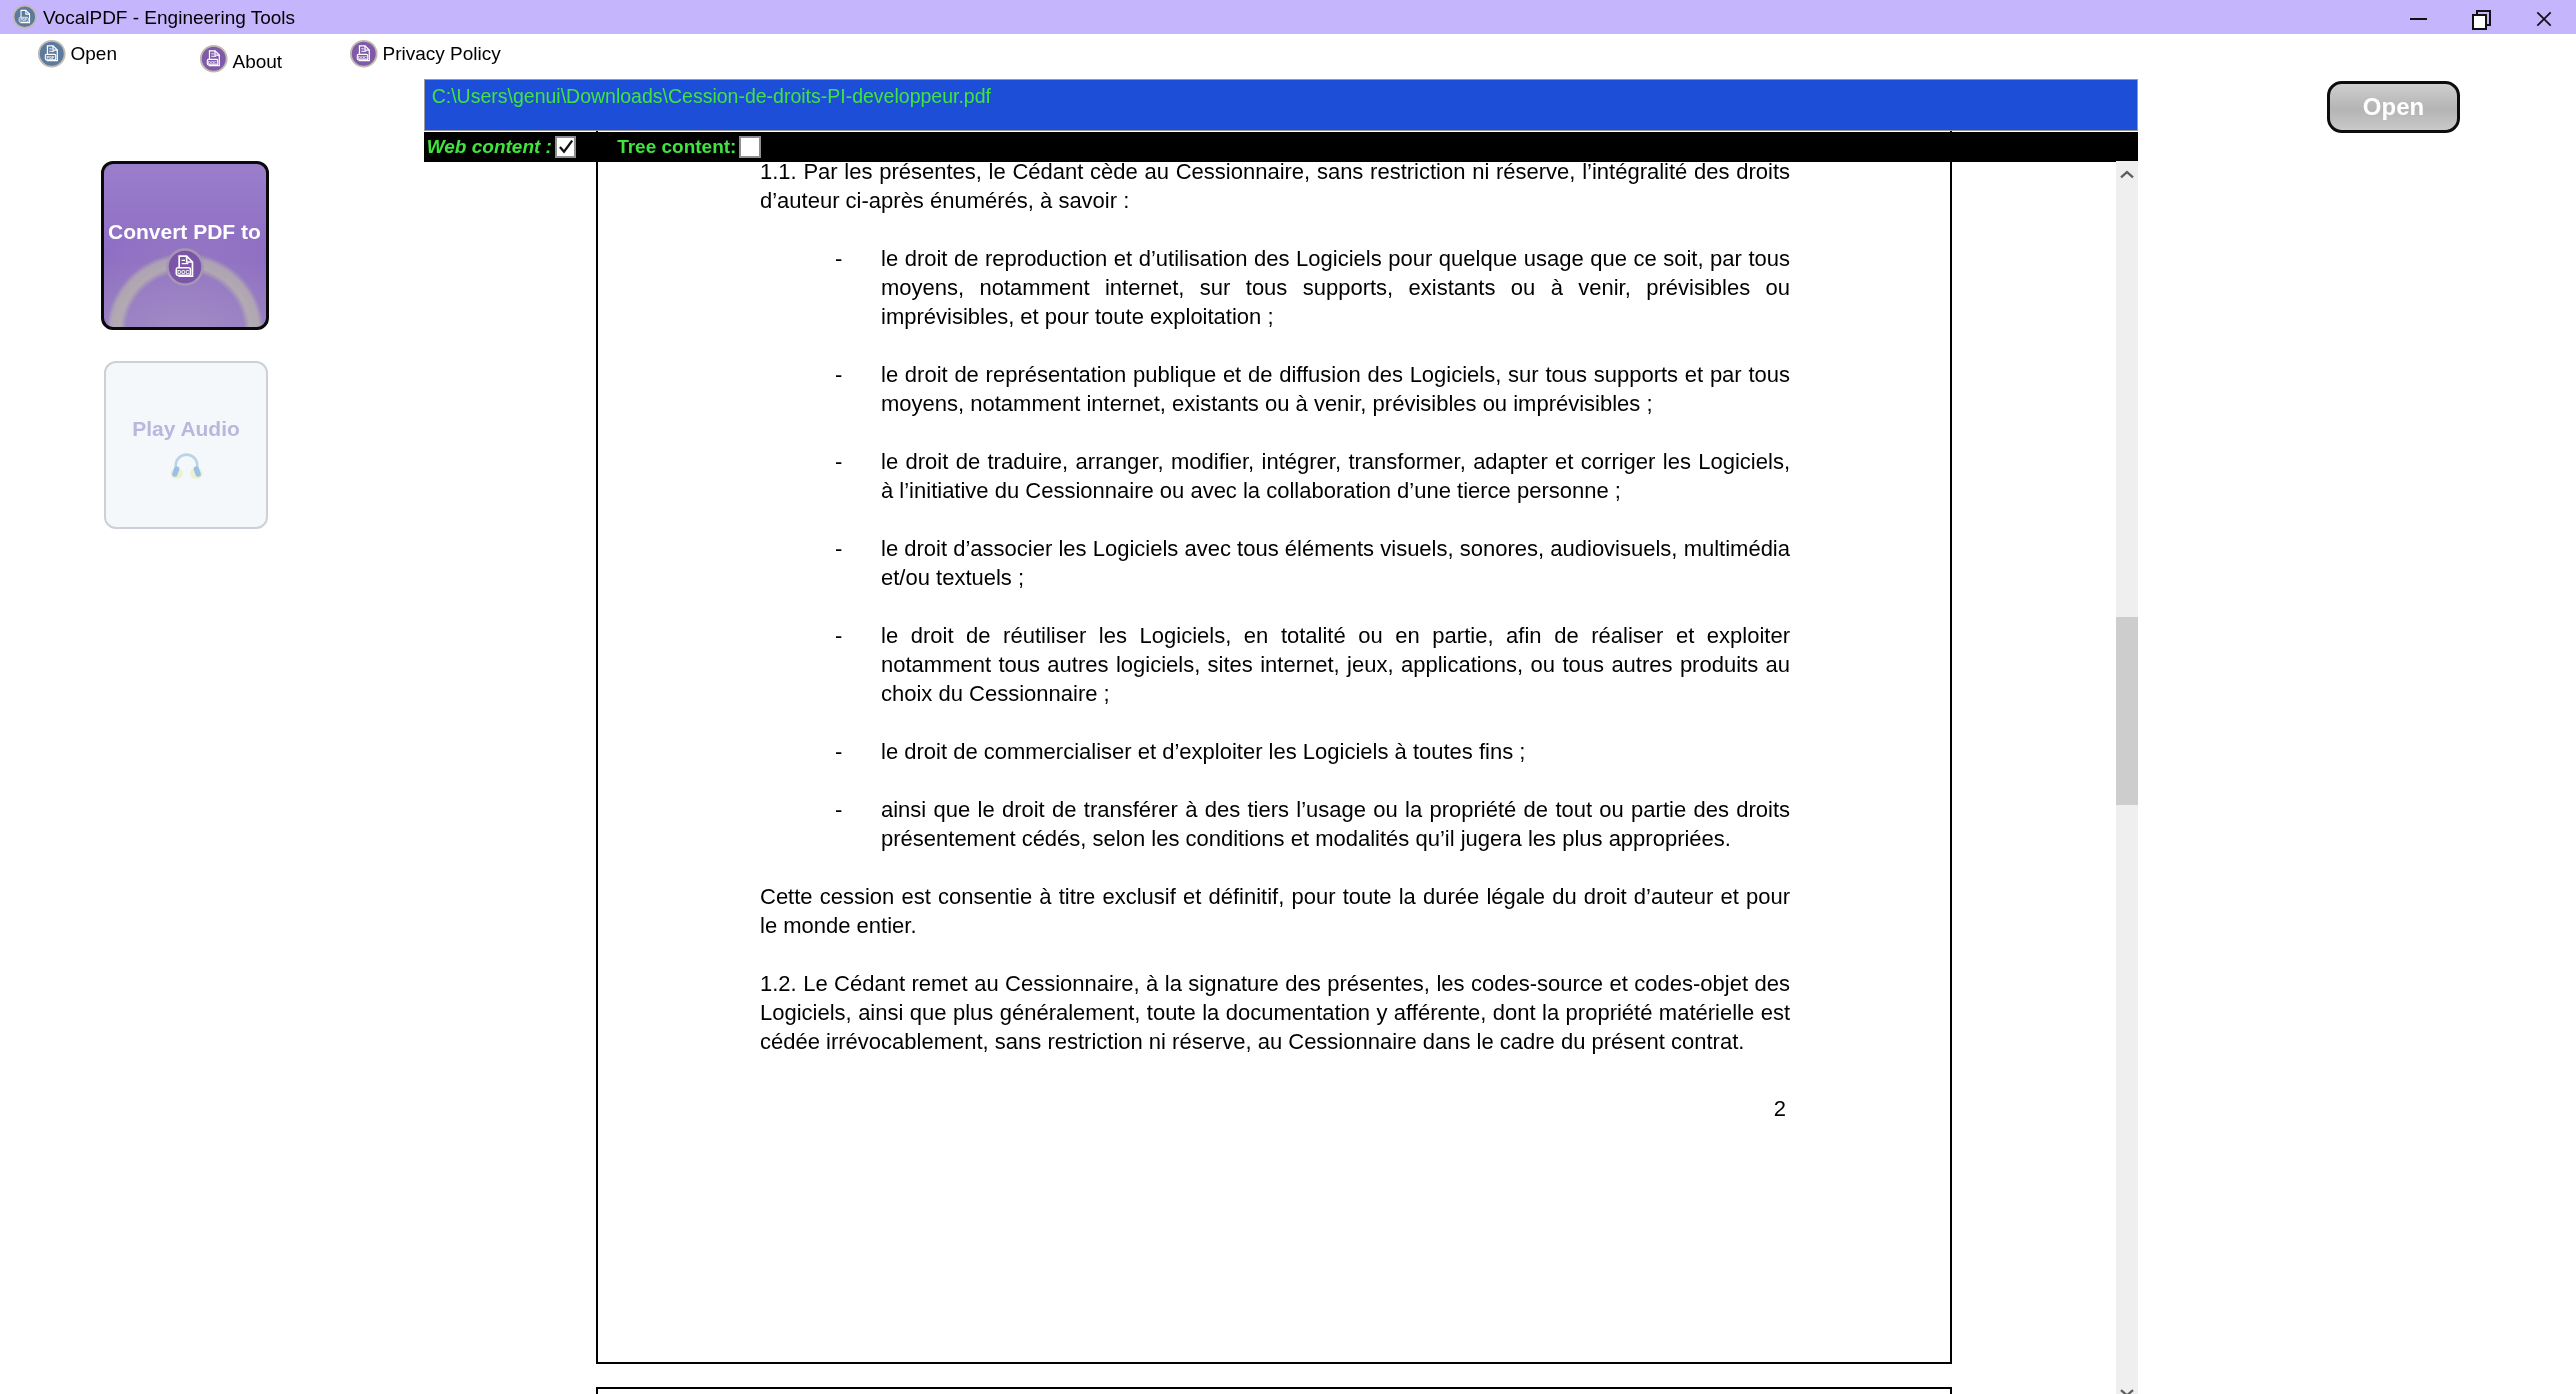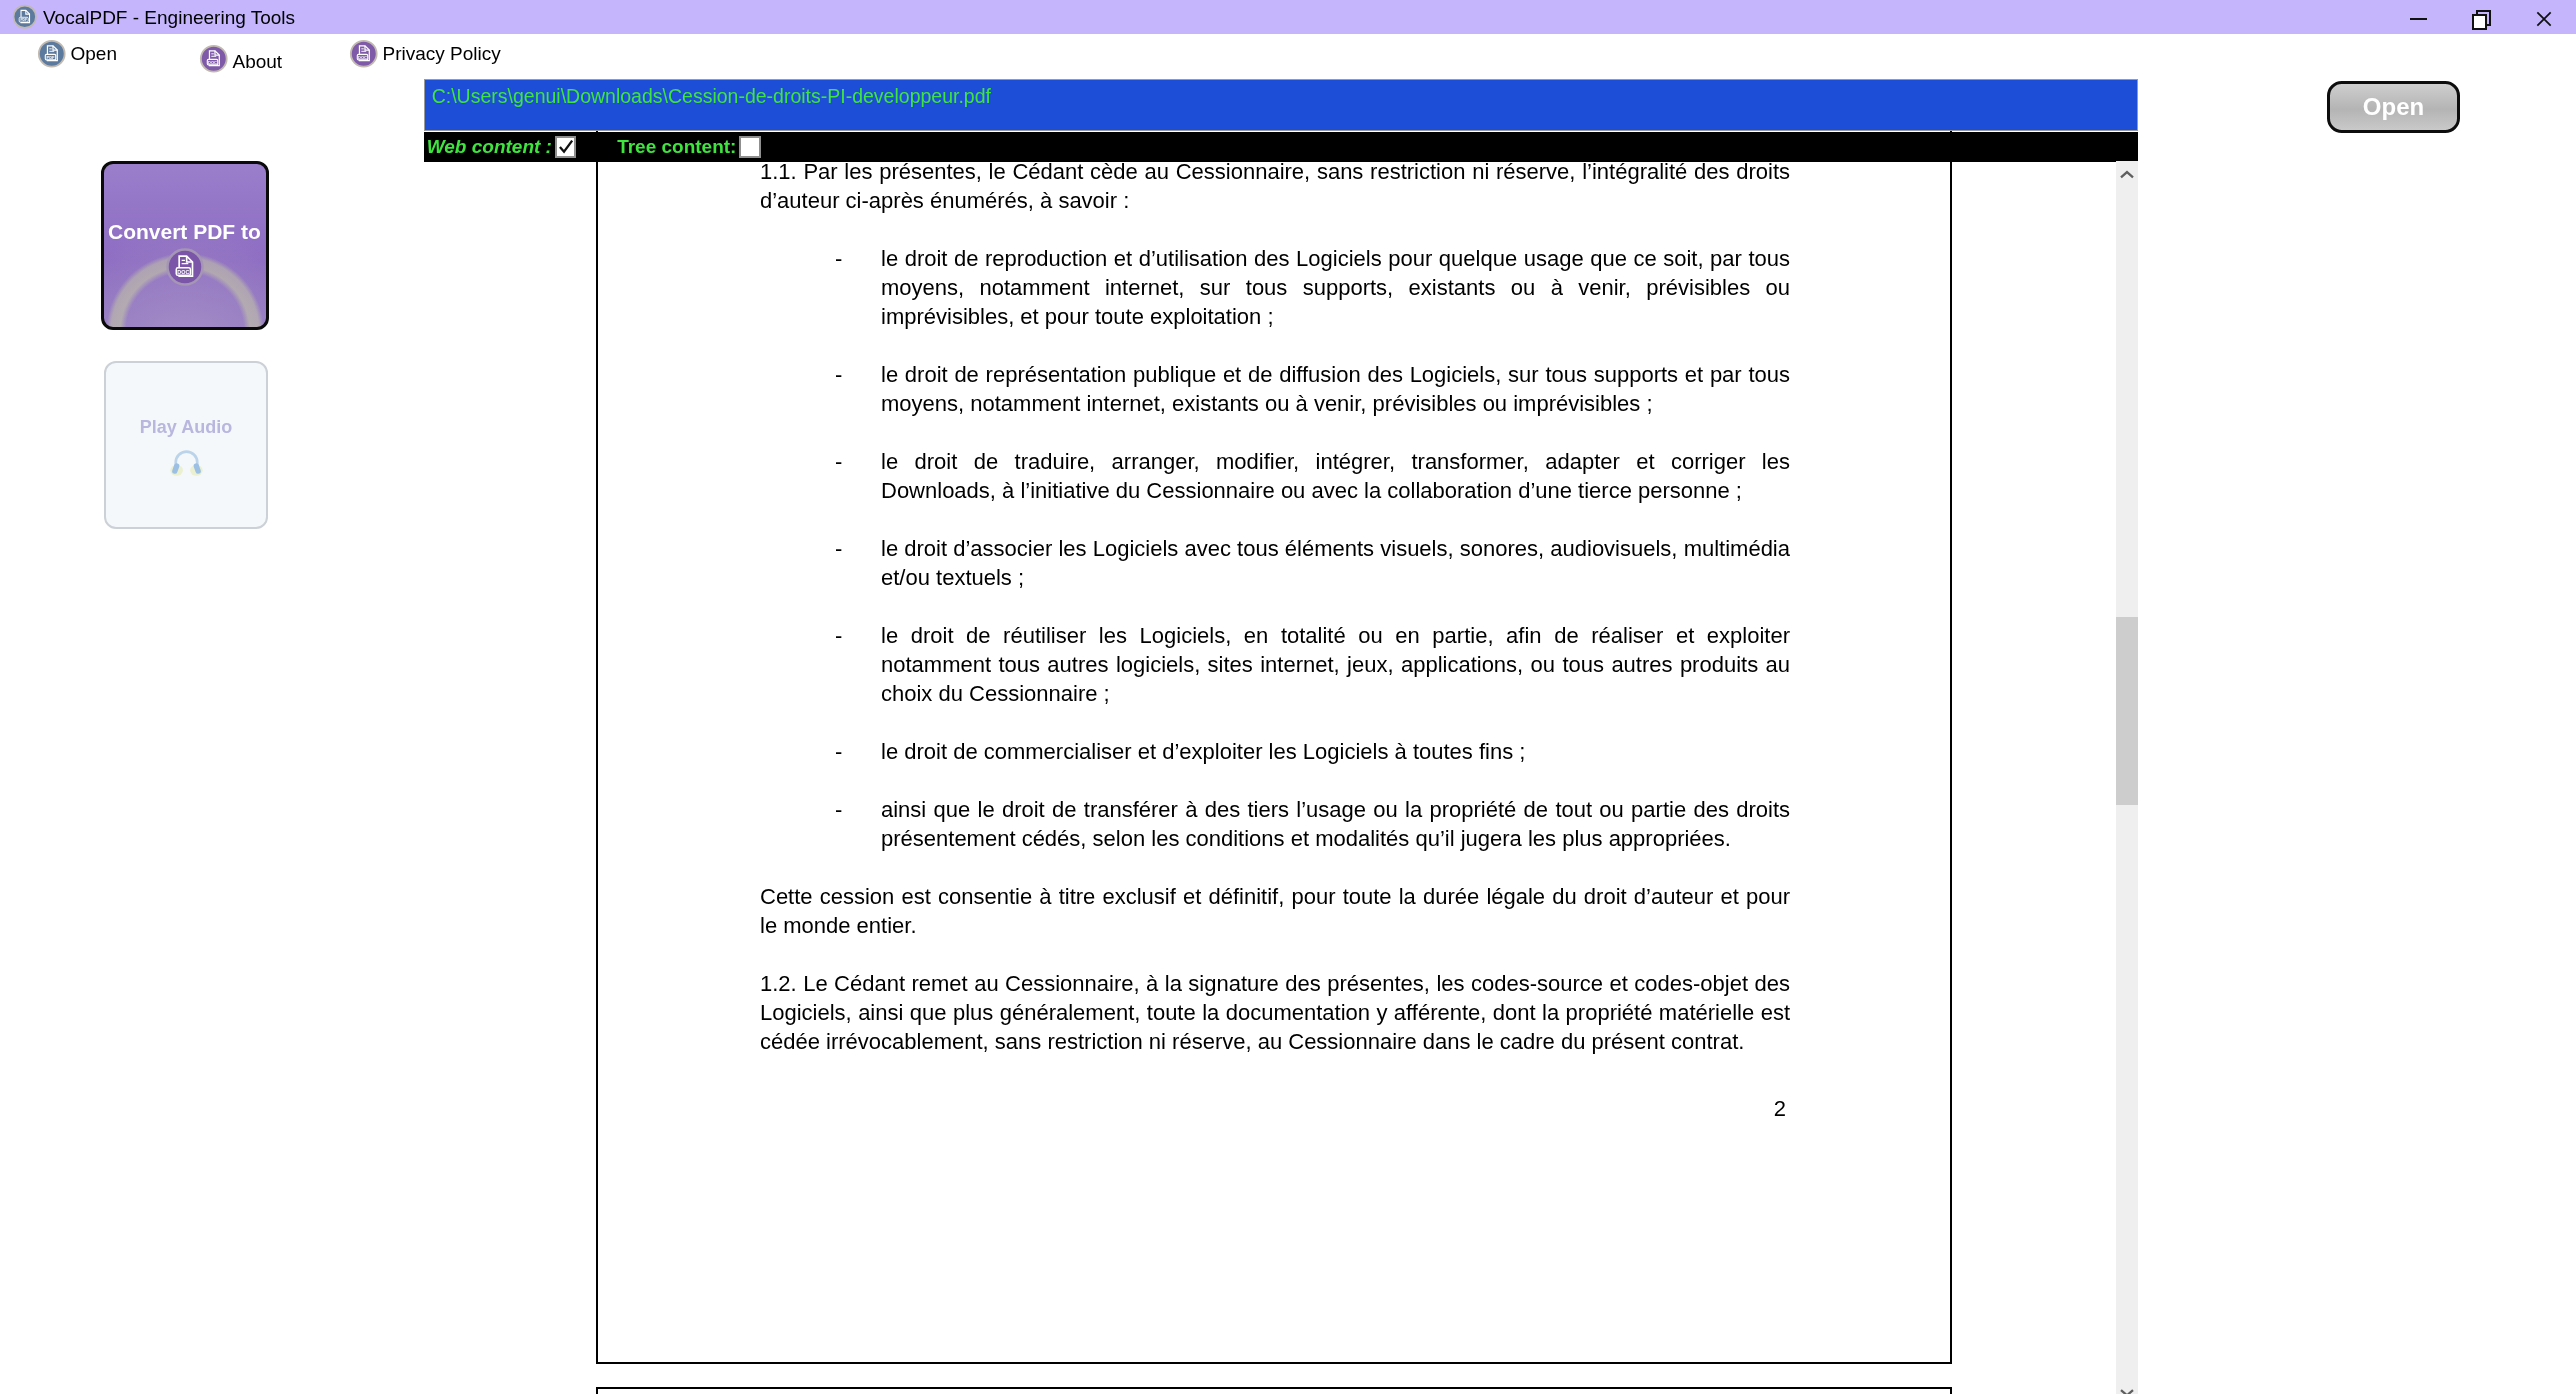--- a/index.html
+++ b/index.html
@@ -54,21 +54,21 @@
                  radial-gradient(circle 81px at 50% 103%, rgba(205,210,170,0) 59px, rgba(200,206,162,0.55) 65px, rgba(200,206,162,0.5) 74px, rgba(205,210,170,0) 79px),
                  radial-gradient(circle at 50% 120%, rgba(167,146,199,0.9) 0%, rgba(167,146,199,0) 65%),
                  linear-gradient(180deg,#9a7ecb 0%,#8d6cc2 60%,#9277c1 100%);
                display:flex;flex-direction:column;align-items:center;}
   .convert-label{margin-top:56px;font-size:21px;font-weight:bold;color:#fff;white-space:nowrap;
                  max-width:162px;overflow:hidden;align-self:flex-start;padding-left:4px;}
   .convert-icon{width:40px;height:40px;margin-top:2.7px;}
   .play-btn{position:absolute;left:104px;top:361px;width:164px;height:168px;border:2px solid #ccd1d7;
             border-radius:12px;box-sizing:border-box;background:#f4f8fa;
             display:flex;flex-direction:column;align-items:center;}
-  .play-label{margin-top:54px;font-size:18px;font-weight:bold;color:#b9b7de;white-space:nowrap;}
+  .play-label{margin-top:54px;font-size:21px;font-weight:bold;color:#b9b7de;white-space:nowrap;}
   .play-icon{width:43px;height:43px;margin-top:1.3px;}
 
   
   .page1{position:absolute;left:596px;top:101px;width:1352px;height:1259px;background:#fff;
          border:2.7px solid #000;box-sizing:content-box;z-index:2;}
   .page-content{position:absolute;left:162px;top:54px;width:1030px;color:#000;
                 font-size:22px;line-height:29px;}
   .block{margin-bottom:29px;text-align:justify;}
   .block.bullet{position:relative;padding-left:121px;}
   .dash{position:absolute;left:75px;}
@@ -145,21 +145,21 @@
     </svg>
     <span class="menu-label">Privacy Policy</span>
   </div>
 
   <div class="page1">
     <div class="page-content">
       <div id="doc-blocks">
           <div class="block para">1.1. Par les présentes, le Cédant cède au Cessionnaire, sans restriction ni réserve, l’intégralité des droits d’auteur ci-après énumérés, à savoir :</div>
           <div class="block bullet"><span class="dash">-</span><span>le droit de reproduction et d’utilisation des Logiciels pour quelque usage que ce soit, par tous moyens, notamment internet, sur tous supports, existants ou à venir, prévisibles ou imprévisibles, et pour toute exploitation ;</span></div>
           <div class="block bullet"><span class="dash">-</span><span>le droit de représentation publique et de diffusion des Logiciels, sur tous supports et par tous moyens, notamment internet, existants ou à venir, prévisibles ou imprévisibles ;</span></div>
-          <div class="block bullet"><span class="dash">-</span><span>le droit de traduire, arranger, modifier, intégrer, transformer, adapter et corriger les Downloads, à l’initiative du Cessionnaire ou avec la collaboration d’une tierce personne ;</span></div>
+          <div class="block bullet"><span class="dash">-</span><span>le droit de traduire, arranger, modifier, intégrer, transformer, adapter et corriger les Logiciels, à l’initiative du Cessionnaire ou avec la collaboration d’une tierce personne ;</span></div>
           <div class="block bullet"><span class="dash">-</span><span>le droit d’associer les Logiciels avec tous éléments visuels, sonores, audiovisuels, multimédia et/ou textuels ;</span></div>
           <div class="block bullet"><span class="dash">-</span><span>le droit de réutiliser les Logiciels, en totalité ou en partie, afin de réaliser et exploiter notamment tous autres logiciels, sites internet, jeux, applications, ou tous autres produits au choix du Cessionnaire ;</span></div>
           <div class="block bullet"><span class="dash">-</span><span>le droit de commercialiser et d’exploiter les Logiciels à toutes fins ;</span></div>
           <div class="block bullet"><span class="dash">-</span><span>ainsi que le droit de transférer à des tiers l’usage ou la propriété de tout ou partie des droits présentement cédés, selon les conditions et modalités qu’il jugera les plus appropriées.</span></div>
           <div class="block para">Cette cession est consentie à titre exclusif et définitif, pour toute la durée légale du droit d’auteur et pour le monde entier.</div>
           <div class="block para">1.2. Le Cédant remet au Cessionnaire, à la signature des présentes, les codes-source et codes-objet des Logiciels, ainsi que plus généralement, toute la documentation y afférente, dont la propriété matérielle est cédée irrévocablement, sans restriction ni réserve, au Cessionnaire dans le cadre du présent contrat.</div>
         </div>
       <div class="page-num">2</div>
     </div>
   </div>

